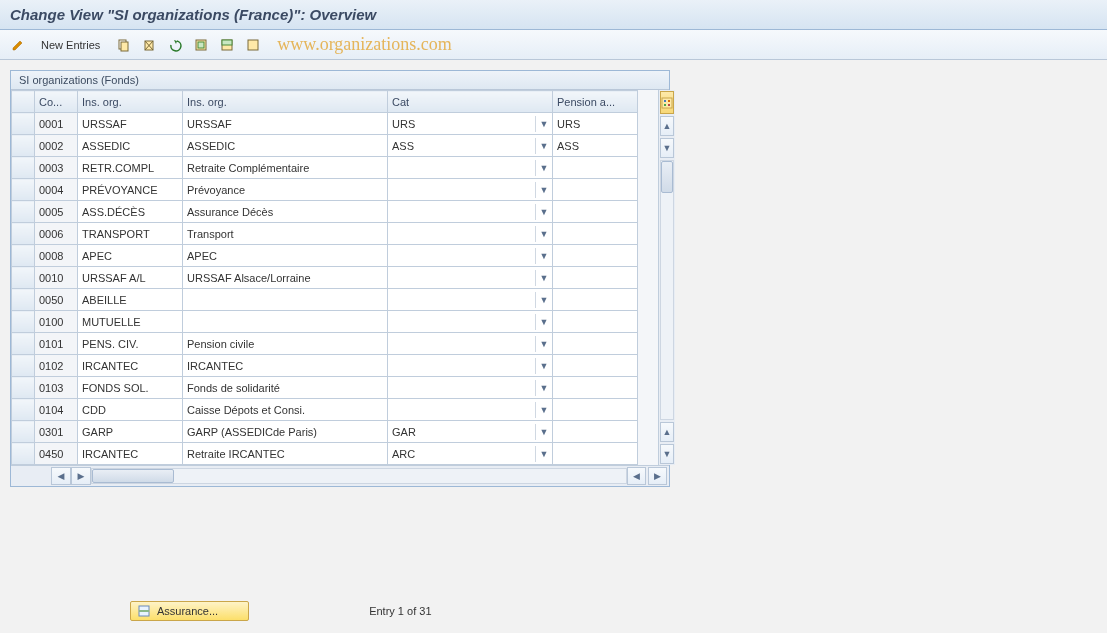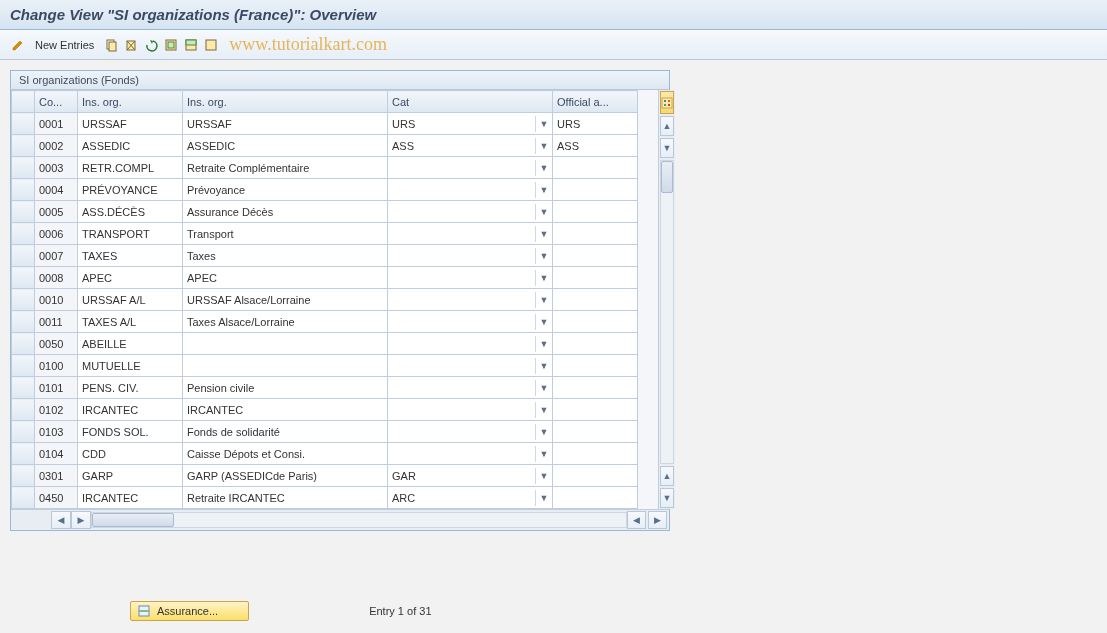--- a/index.html
+++ b/index.html
@@ -24,21 +24,21 @@
     font-style: italic;
     font-size: 15px;
     color: #3b4a63;
   }
   .toolbar {
     background: linear-gradient(#f6f9fc, #e6eef7);
     border-bottom: 1px solid #b9c7d8;
     padding: 4px 8px;
     display: flex;
     align-items: center;
-    gap: 0;
+    gap: 6px;
     position: relative;
     text-align: right;
   }
   .toolbar .tb-btn {
     width: 18px;
     height: 18px;
     display: inline-flex;
     align-items: center;
     justify-content: center;
     border: 1px solid transparent;
@@ -280,36 +280,36 @@
     <svg width="14" height="14" viewBox="0 0 14 14">
         <rect x="2" y="2" width="10" height="10" fill="#ffe9a8" stroke="#7a6a3a"></rect>
         <rect x="2" y="2" width="10" height="5" fill="#c9e7c2" stroke="#4a8a3a"></rect>
       </svg>
   </span>
   <span class="tb-btn">
     <svg width="14" height="14" viewBox="0 0 14 14">
         <rect x="2" y="2" width="10" height="10" fill="#ffe9a8" stroke="#7a6a3a"></rect>
       </svg>
   </span>
-  <span class="watermark">www.tutorialkart.com</span>
+  <span class="watermark">www.organizations.com</span>
 </div>
 
 <div class="content">
   <div class="panel">
     <div class="panel-title">SI organizations (Fonds)</div>
     <div class="table-wrap">
       <table class="grid">
         <thead>
           <tr>
             <th class="sel-col"></th>
             <th class="col-code">Co...</th>
             <th class="col-short">Ins. org.</th>
             <th class="col-long">Ins. org.</th>
             <th class="col-cat">Cat</th>
-            <th class="col-off">Official a...</th>
+            <th class="col-off">Pension a...</th>
           </tr>
         </thead>
         <tbody id="grid-body">
             <tr>
               <td class="sel-col"></td>
               <td class="col-code"><input class="cell-input cell-ro" readonly="" value="0001" style=""></td>
               <td class="col-short"><input class="cell-input" value="URSSAF" style=""></td>
               <td class="col-long"><input class="cell-input" value="URSSAF" style=""></td>
               <td class="col-cat">
                 <div class="cat-wrap">
@@ -379,62 +379,36 @@
               <td class="col-cat">
                 <div class="cat-wrap">
                   <span class="cat-val"></span>
                   <span class="dd-icon">▼</span>
                 </div>
               </td>
               <td class="col-off"><input class="cell-input" style=""></td>
             </tr>
             <tr>
               <td class="sel-col"></td>
-              <td class="col-code"><input class="cell-input cell-ro" readonly="" value="0007" style=""></td>
-              <td class="col-short"><input class="cell-input" value="TAXES" style=""></td>
-              <td class="col-long"><input class="cell-input" value="Taxes" style=""></td>
-              <td class="col-cat">
-                <div class="cat-wrap">
-                  <span class="cat-val"></span>
-                  <span class="dd-icon">▼</span>
-                </div>
-              </td>
-              <td class="col-off"><input class="cell-input" style=""></td>
-            </tr>
-            <tr>
-              <td class="sel-col"></td>
               <td class="col-code"><input class="cell-input cell-ro" readonly="" value="0008" style=""></td>
               <td class="col-short"><input class="cell-input" value="APEC" style=""></td>
               <td class="col-long"><input class="cell-input" value="APEC" style=""></td>
               <td class="col-cat">
                 <div class="cat-wrap">
                   <span class="cat-val"></span>
                   <span class="dd-icon">▼</span>
                 </div>
               </td>
               <td class="col-off"><input class="cell-input" style=""></td>
             </tr>
             <tr>
               <td class="sel-col"></td>
               <td class="col-code"><input class="cell-input cell-ro" readonly="" value="0010" style=""></td>
               <td class="col-short"><input class="cell-input" value="URSSAF A/L" style=""></td>
               <td class="col-long"><input class="cell-input" value="URSSAF Alsace/Lorraine" style=""></td>
-              <td class="col-cat">
-                <div class="cat-wrap">
-                  <span class="cat-val"></span>
-                  <span class="dd-icon">▼</span>
-                </div>
-              </td>
-              <td class="col-off"><input class="cell-input" style=""></td>
-            </tr>
-            <tr>
-              <td class="sel-col"></td>
-              <td class="col-code"><input class="cell-input cell-ro" readonly="" value="0011" style=""></td>
-              <td class="col-short"><input class="cell-input" value="TAXES A/L" style=""></td>
-              <td class="col-long"><input class="cell-input" value="Taxes Alsace/Lorraine" style=""></td>
               <td class="col-cat">
                 <div class="cat-wrap">
                   <span class="cat-val"></span>
                   <span class="dd-icon">▼</span>
                 </div>
               </td>
               <td class="col-off"><input class="cell-input" style=""></td>
             </tr>
             <tr>
               <td class="sel-col"></td>

